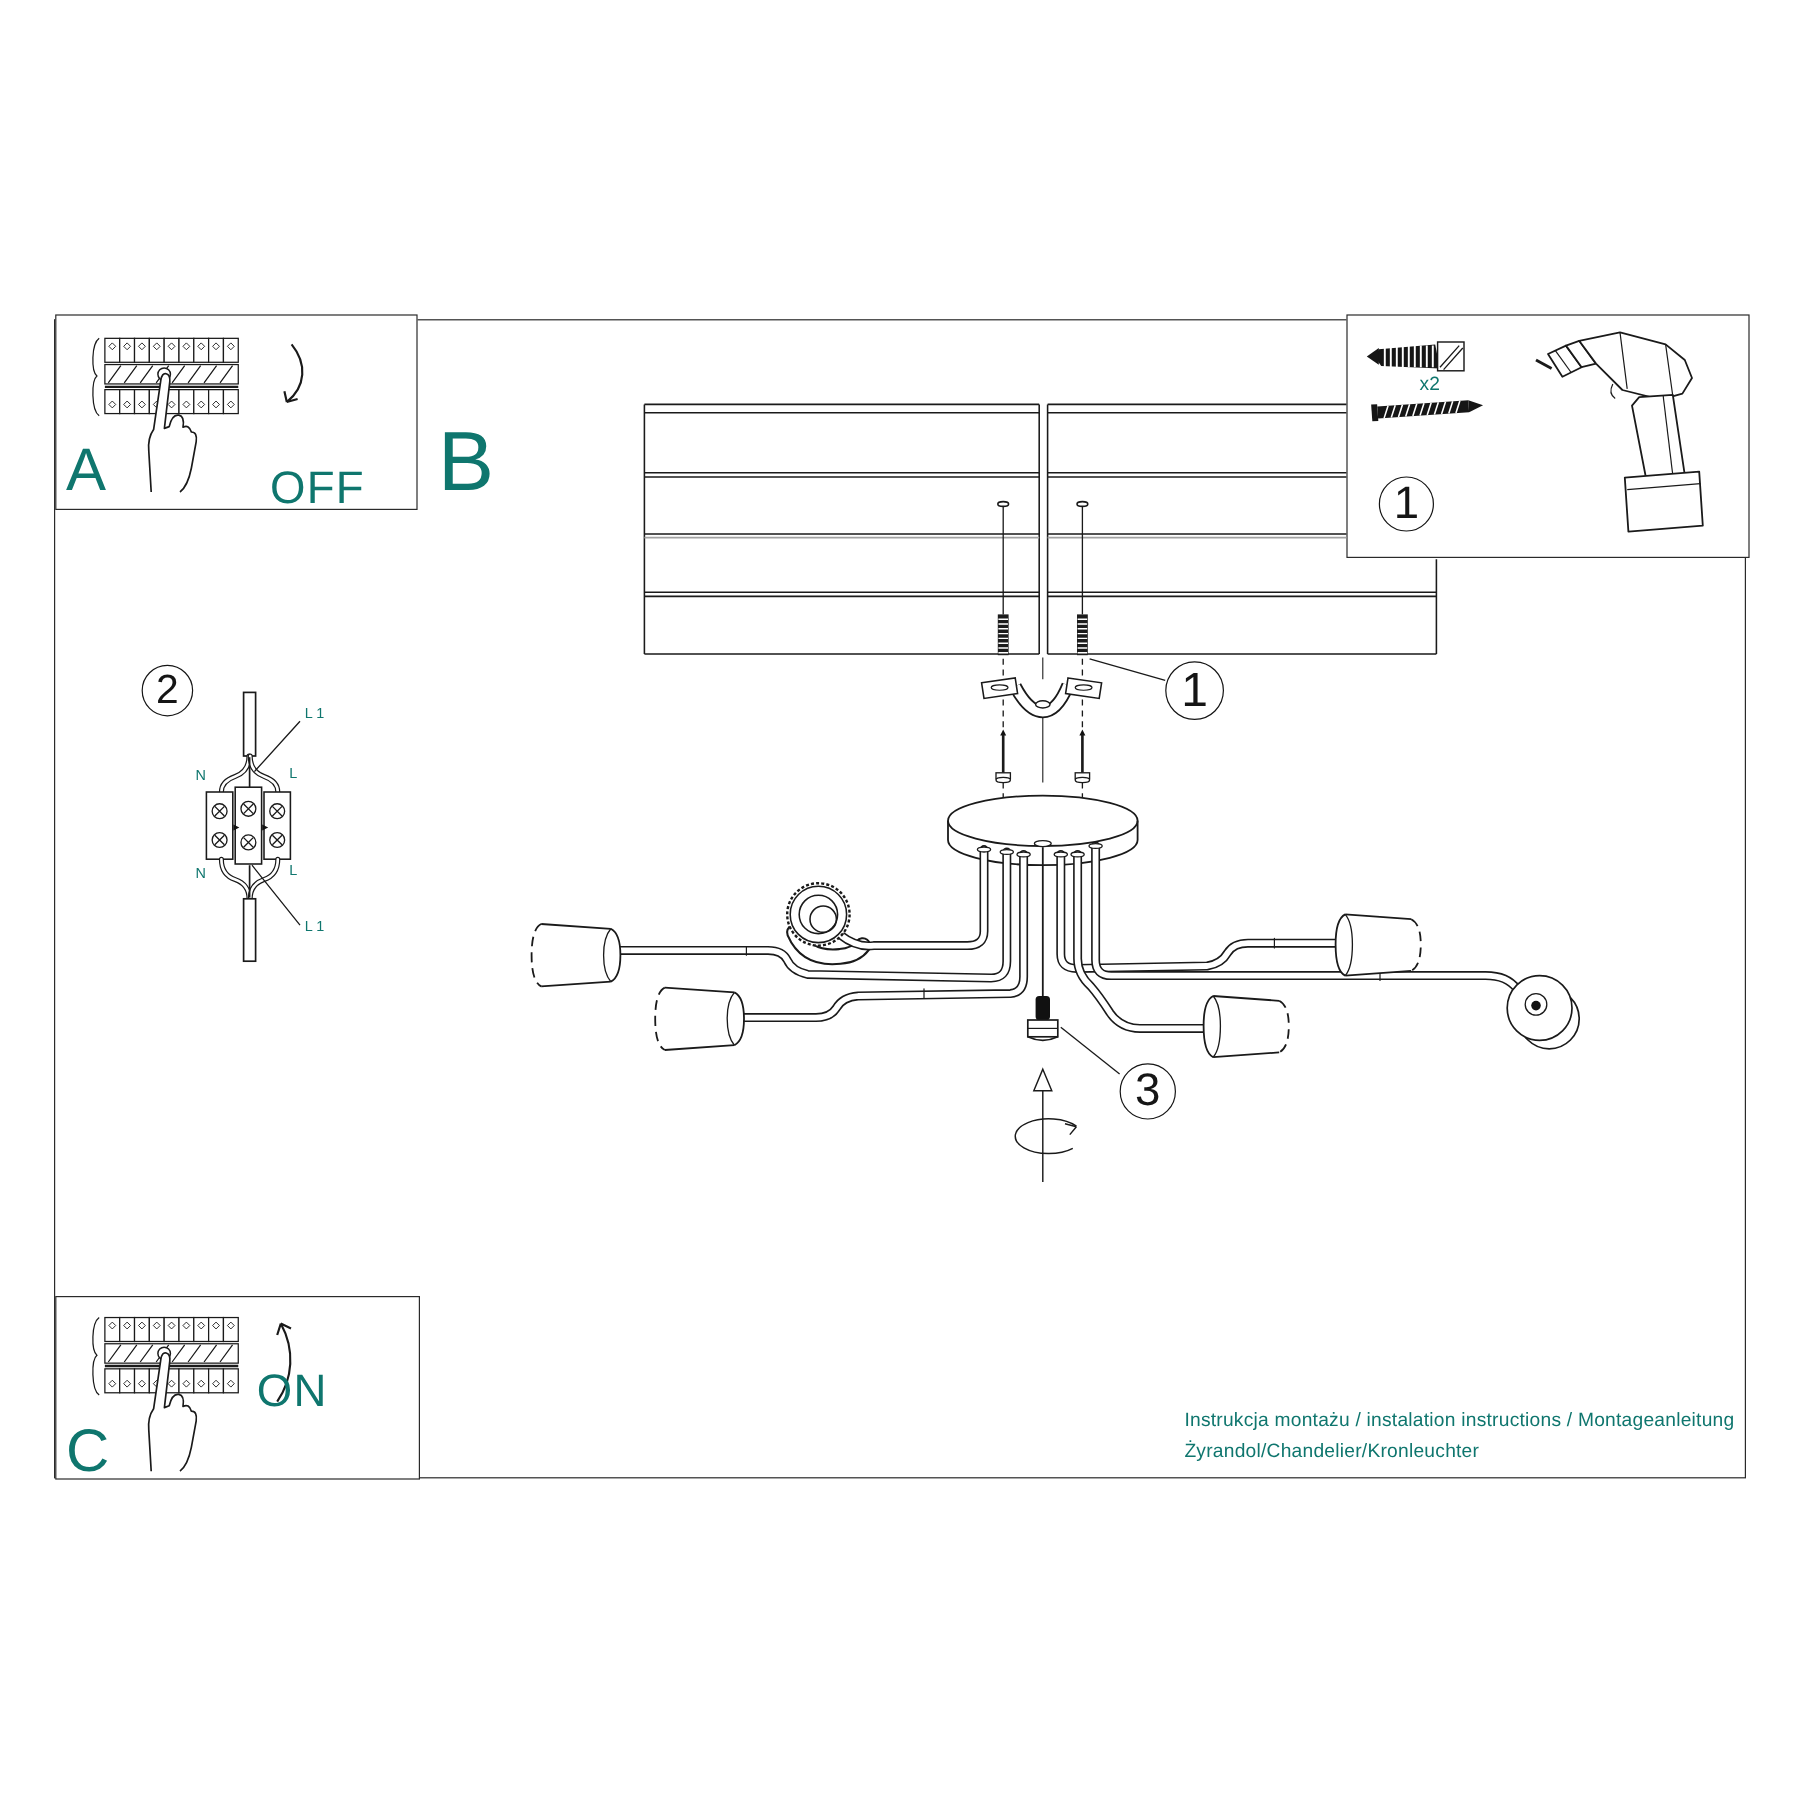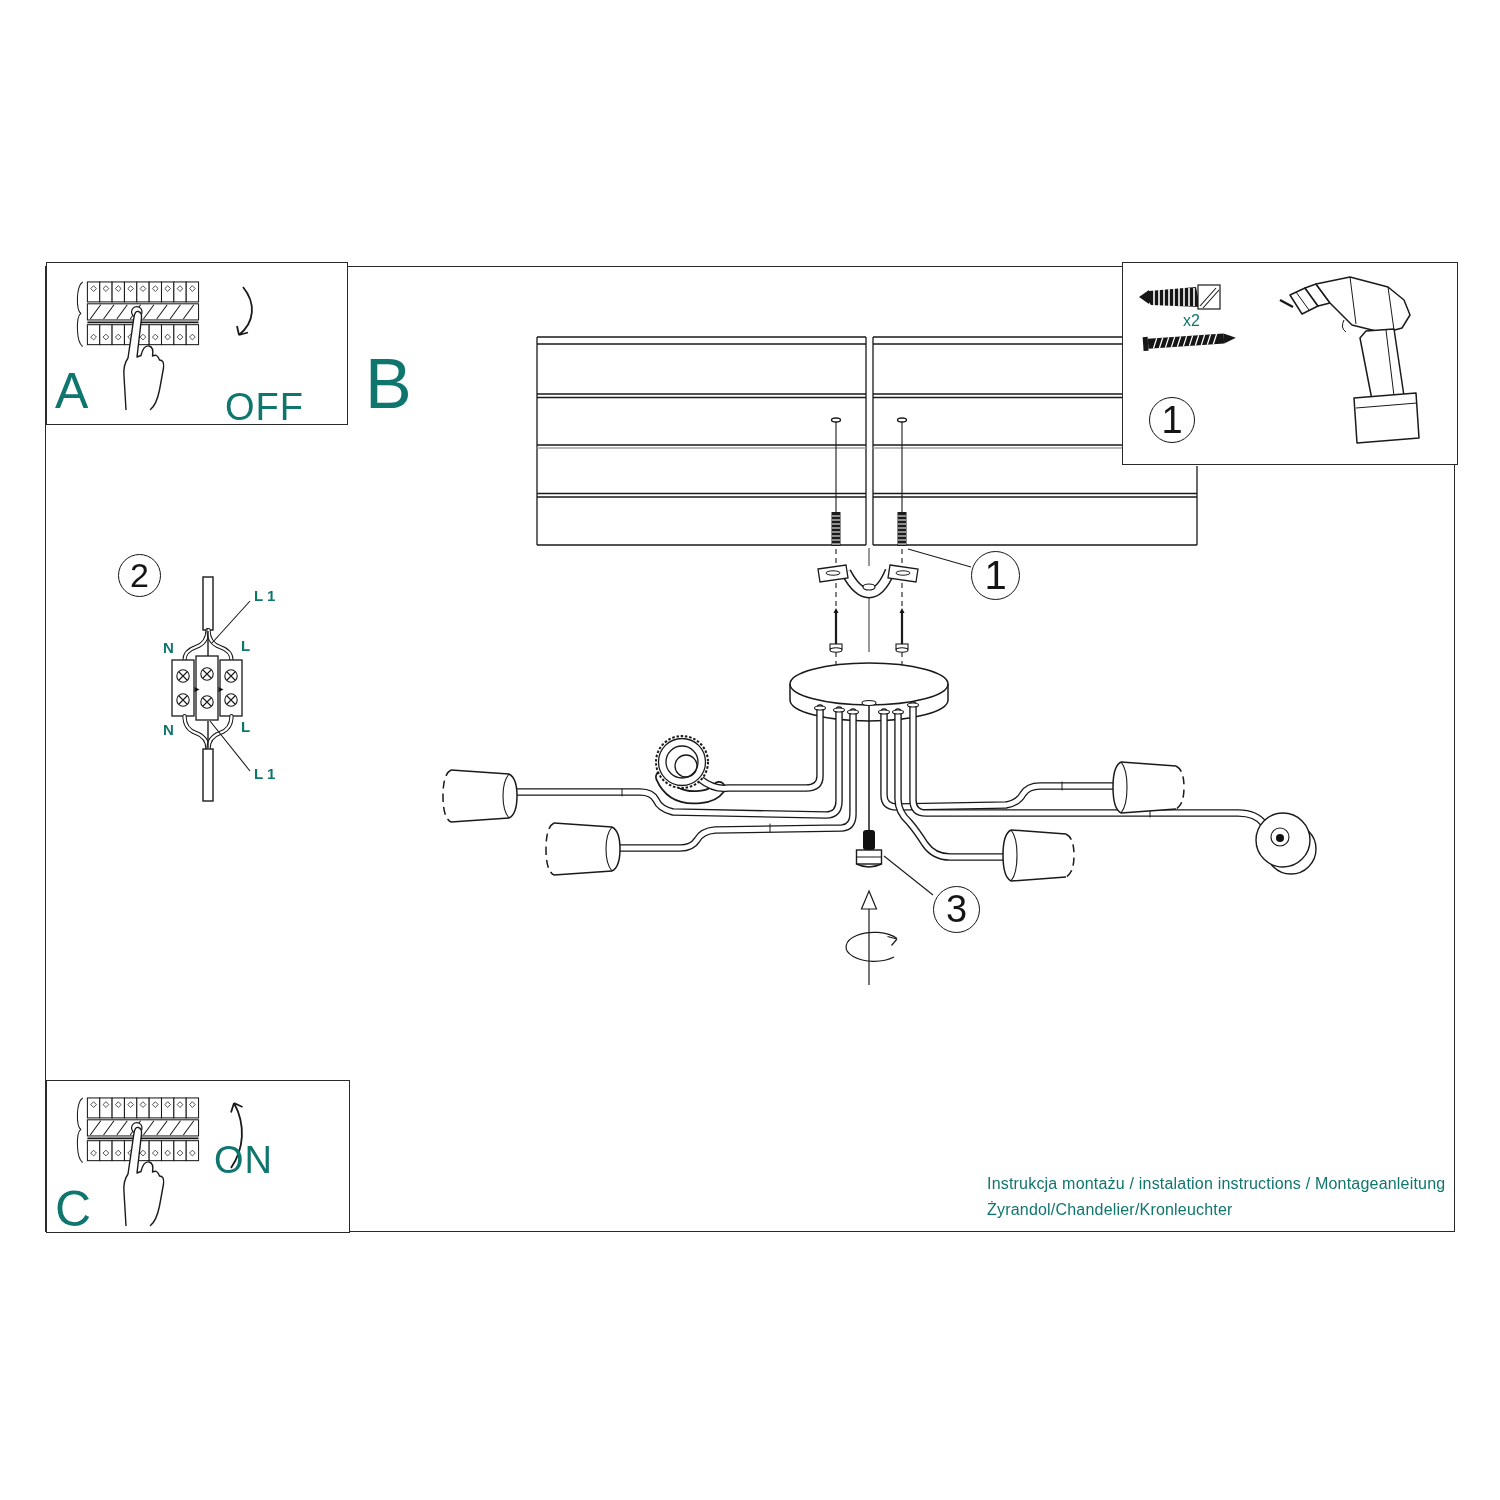--- a/index.html
+++ b/index.html
@@ -5,21 +5,21 @@
   html,body{margin:0;padding:0;background:#fff;}
   .canvas{position:relative;width:1500px;height:1500px;background:#fff;overflow:hidden;
           font-family:"Liberation Sans",sans-serif;color:#1a1a1a;}
   .frame{position:absolute;border:1.4px solid #2a2a2a;background:#fff;box-sizing:border-box;}
   .art{position:absolute;left:0;top:0;pointer-events:none;}
   .lbl{position:absolute;white-space:pre;color:#0f766e;line-height:1;}
   .big{font-size:50px;}
   .state{font-size:38px;letter-spacing:1px;}
   .circ{position:absolute;border:1.6px solid #151515;border-radius:50%;background:#fff;
         display:flex;align-items:center;justify-content:center;color:#151515;box-sizing:border-box;}
-  .wirelbl{font-size:15px;font-weight:bold;}
+  .wirelbl{font-size:12px;}
   .foot{font-size:16px;letter-spacing:.2px;}
 </style>
 </head>
 <body>
 
 <div class="canvas">
 
   <div class="frame" style="left:45px;top:266px;width:1410px;height:966px;"></div>
   <div class="frame" style="left:46px;top:262px;width:302px;height:163px;"></div>
   <div class="frame" style="left:1122px;top:262px;width:336px;height:203px;"></div>

